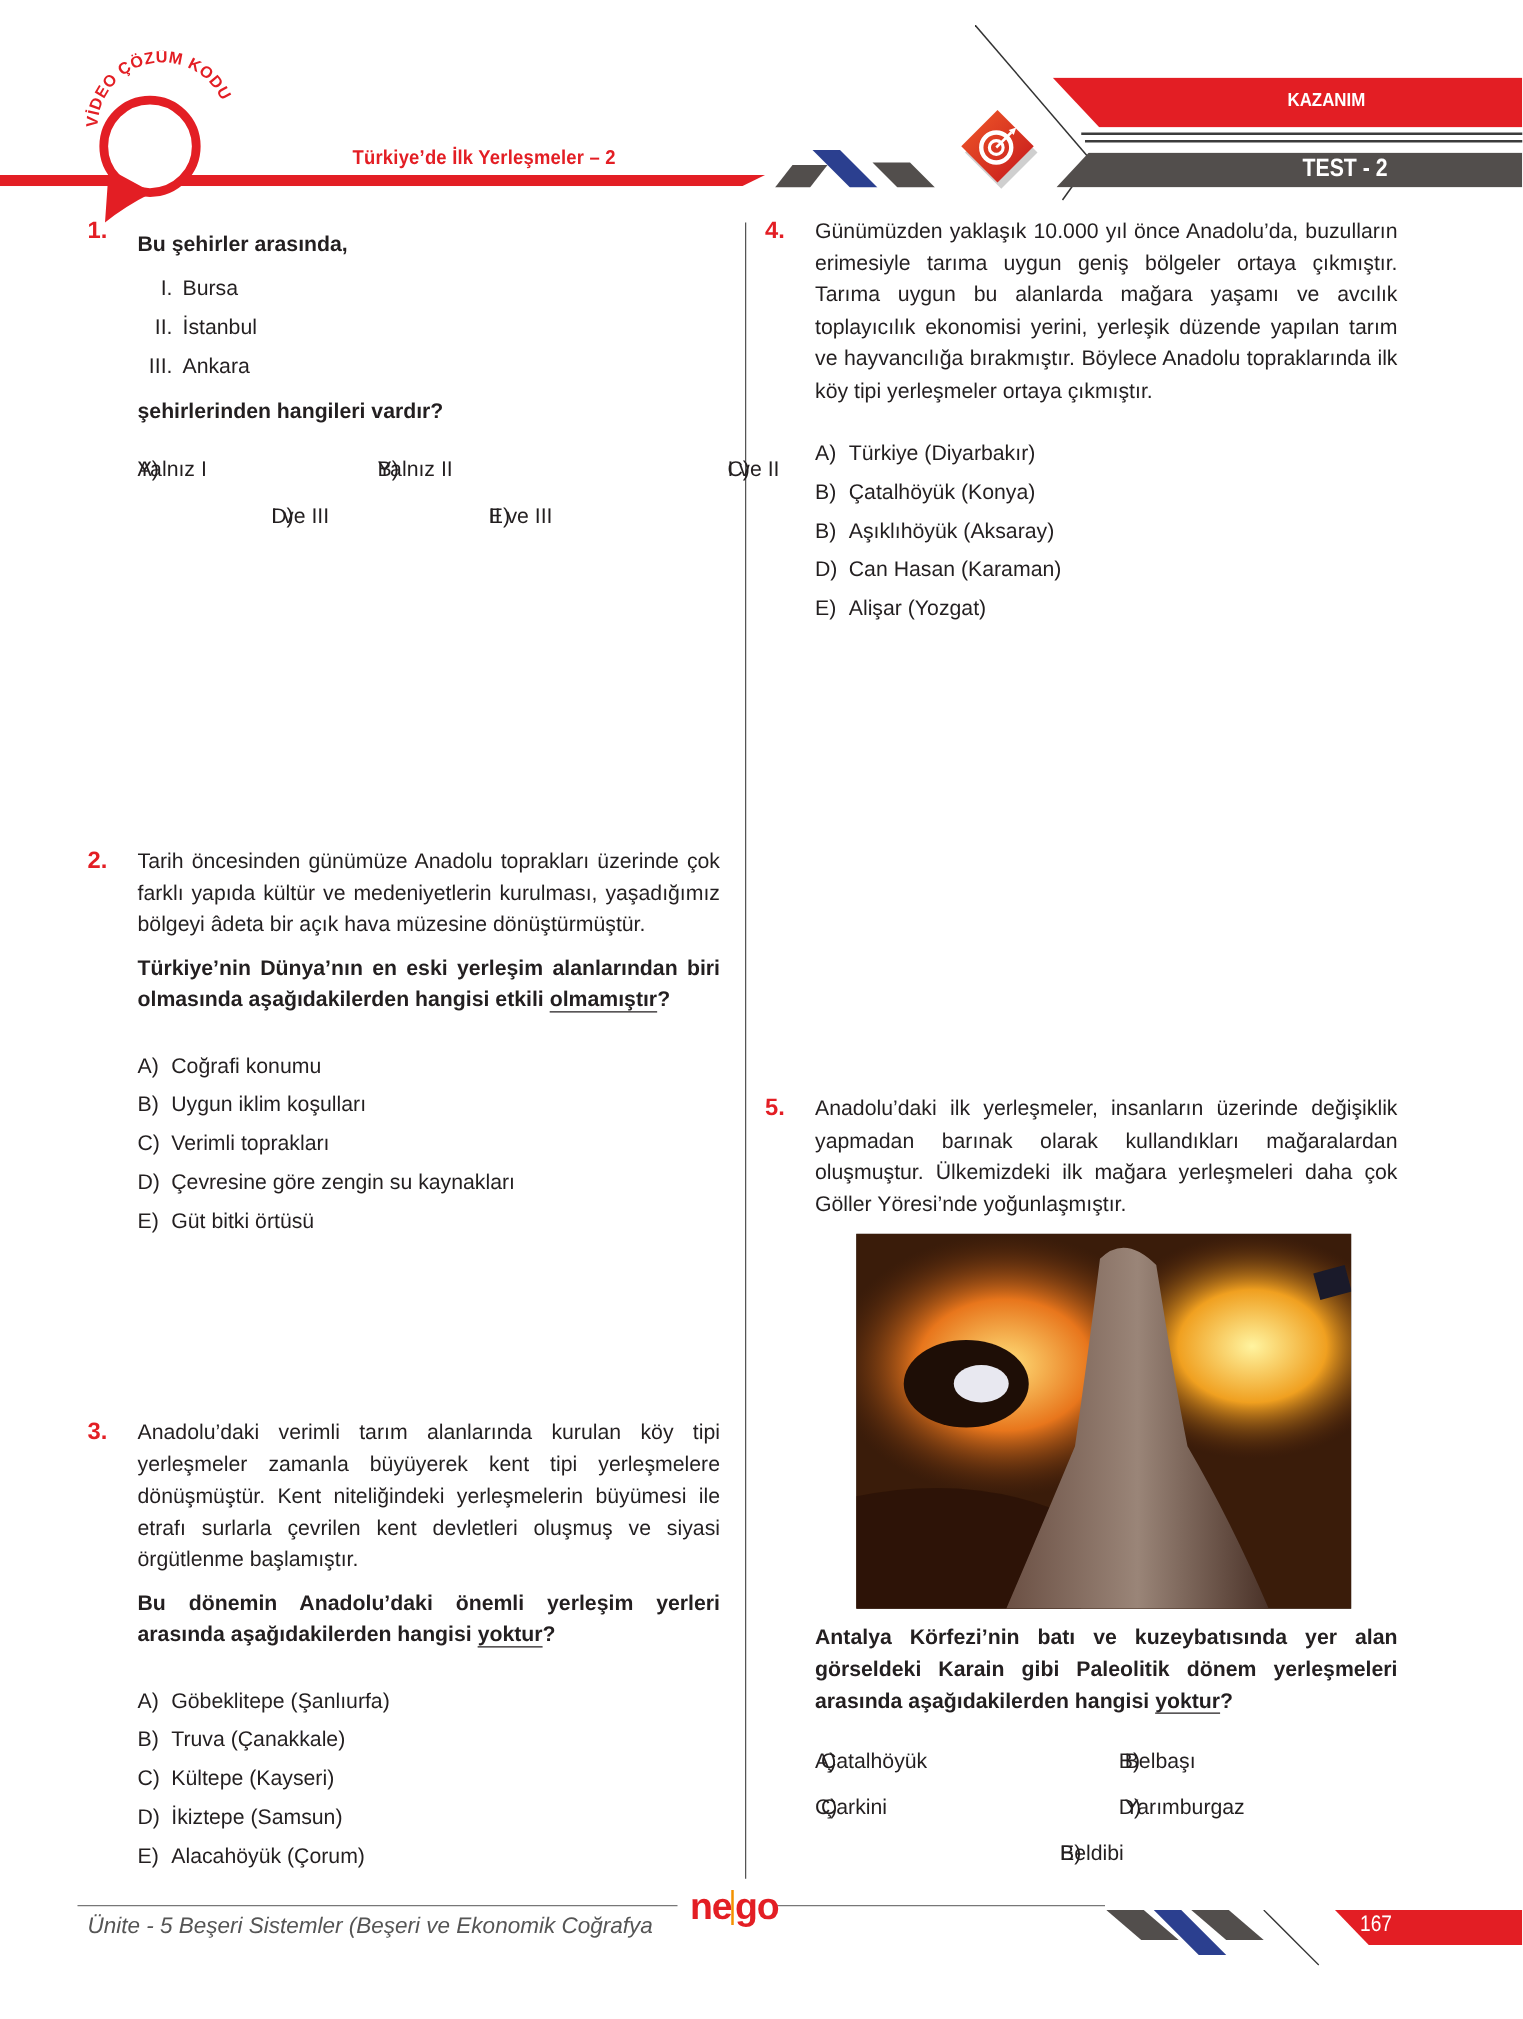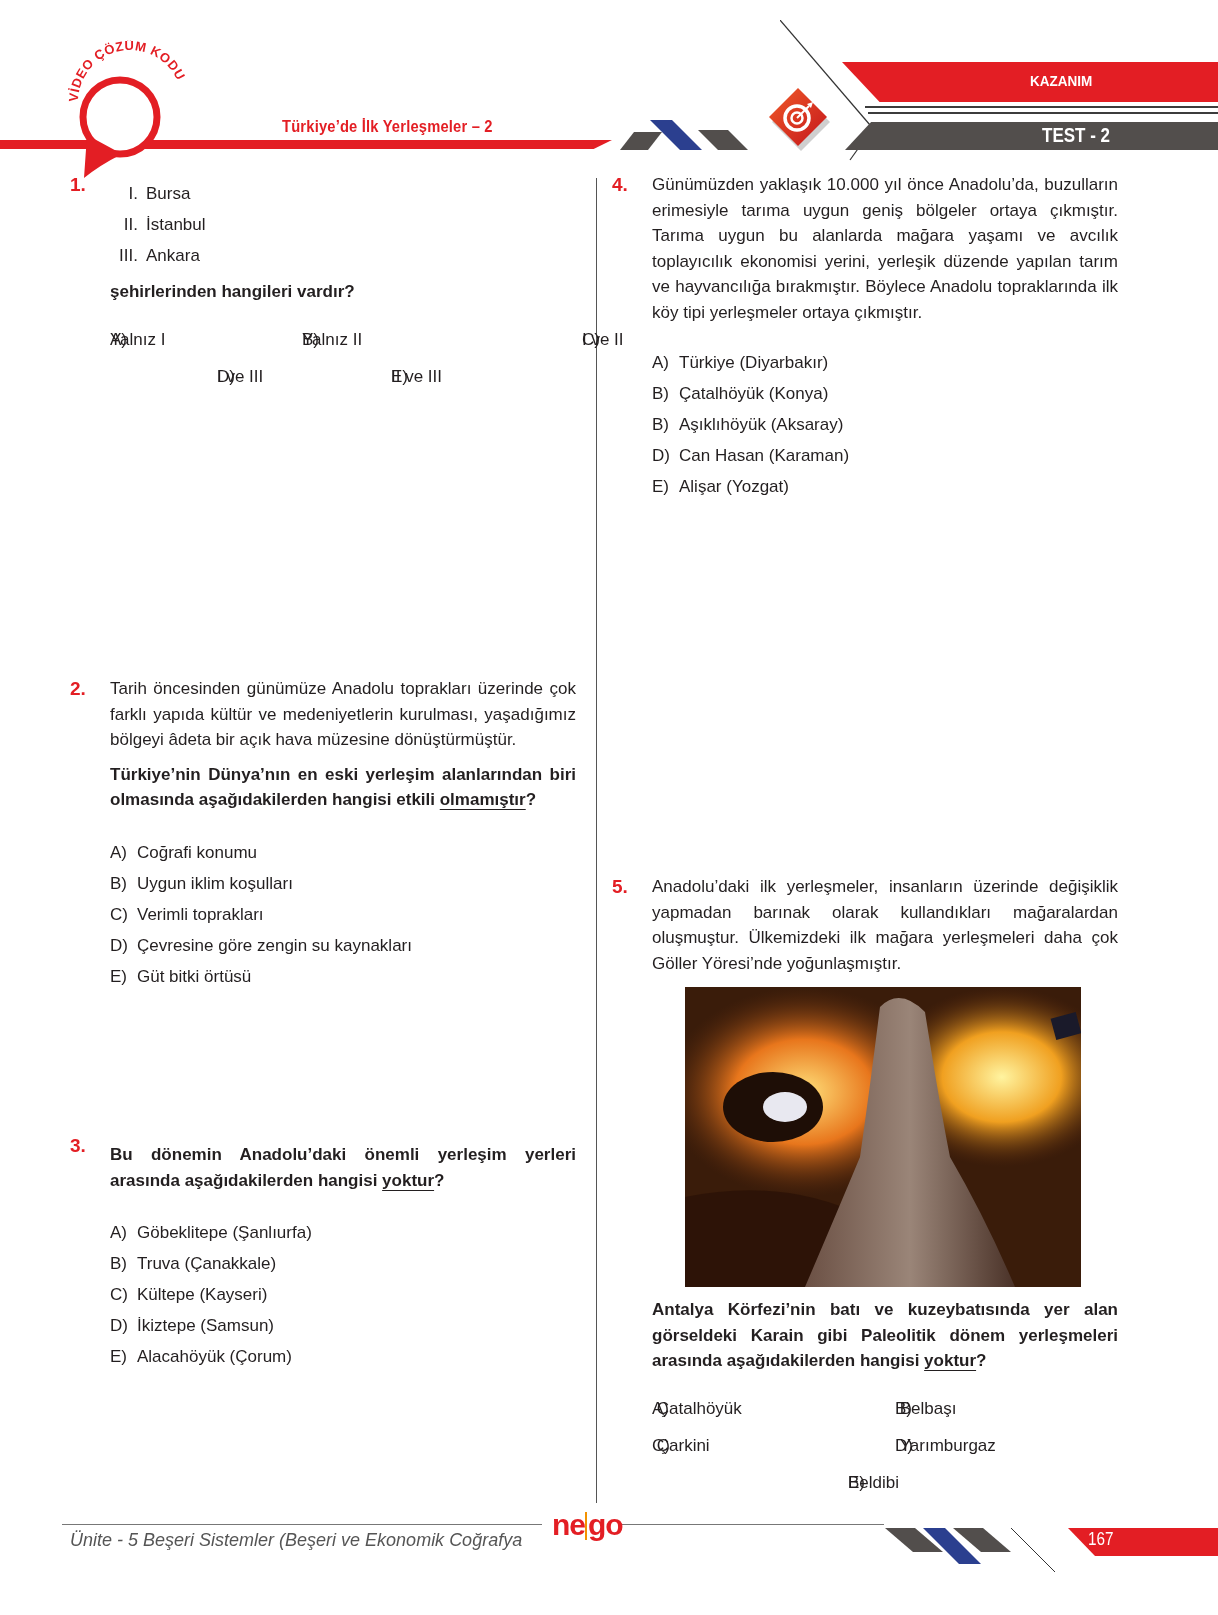--- a/index.html
+++ b/index.html
@@ -106,20 +106,21 @@
   <circle cx="34" cy="34" r="5.5" fill="none" stroke="#fff" stroke-width="2.5"></circle>
   <line x1="34" y1="34" x2="46" y2="22" stroke="#fff" stroke-width="2"></line>
   <polygon points="44,20 50,18 48,24" fill="#fff"></polygon>
 </svg>
 
 <div class="col-divider"></div>
 
 <div class="question" style="left:70px; top:172px; width:506px;">
   <span class="q-num">1.</span>
   <div class="q-body">
+    <p class="q-stem" style="margin-top:11px;">Bu şehirler arasında,</p>
     <div class="roman">
       <div>
           <span class="rn">I.</span>
           <span>Bursa</span>
         </div>
       <div>
           <span class="rn">II.</span>
           <span>İstanbul</span>
         </div>
       <div>
@@ -179,20 +180,21 @@
           <span class="ol">E)</span>
           <span>Güt bitki örtüsü</span>
         </div>
     </div>
   </div>
 </div>
 
 <div class="question" style="left:70px; top:1133px; width:506px;">
   <span class="q-num">3.</span>
   <div class="q-body">
+    <p>Anadolu’daki verimli tarım alanlarında kurulan köy tipi yerleşmeler zamanla büyüyerek kent tipi yerleşmelere dönüşmüştür. Kent niteliğindeki yerleşmelerin büyümesi ile etrafı surlarla çevrilen kent devletleri oluşmuş ve siyasi örgütlenme başlamıştır.</p>
     <p class="q-stem"><span>Bu dönemin Anadolu’daki önemli yerleşim yerleri arasında aşağıdakilerden hangisi </span><span class="u">yoktur</span><span>?</span></p>
     <div class="opts-list" style="margin-top:24px;">
       <div>
           <span class="ol">A)</span>
           <span>Göbeklitepe (Şanlıurfa)</span>
         </div>
       <div>
           <span class="ol">B)</span>
           <span>Truva (Çanakkale)</span>
         </div>

